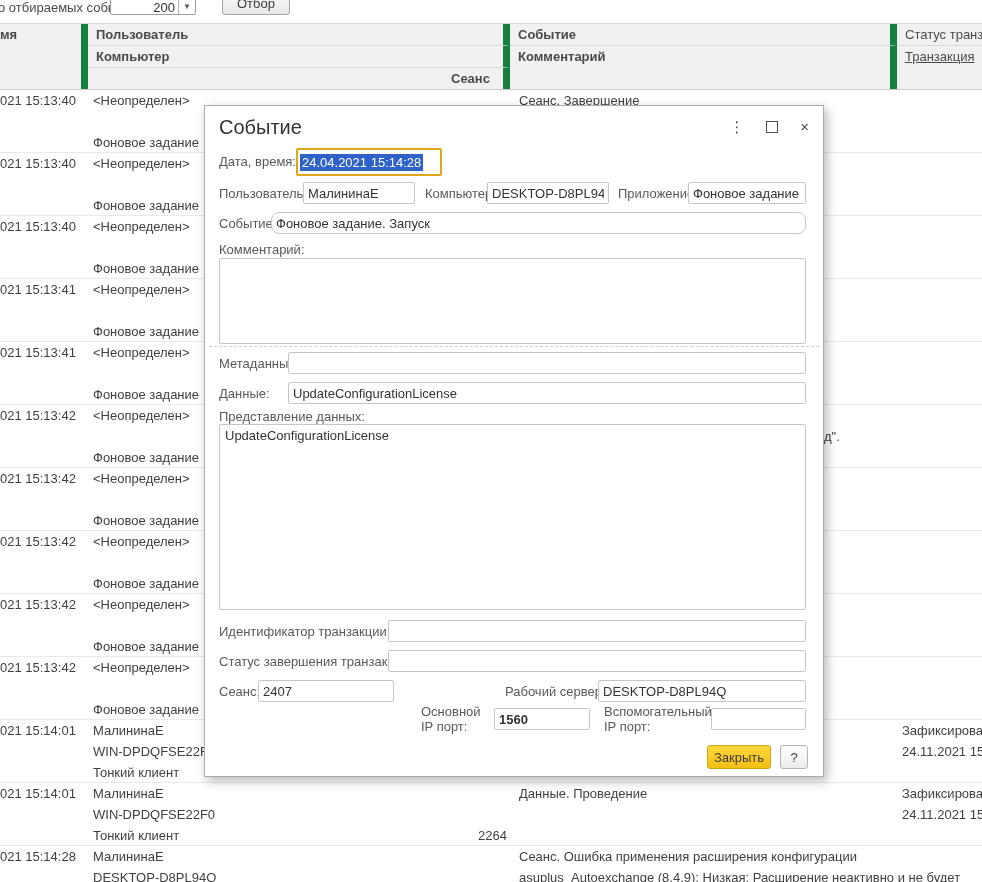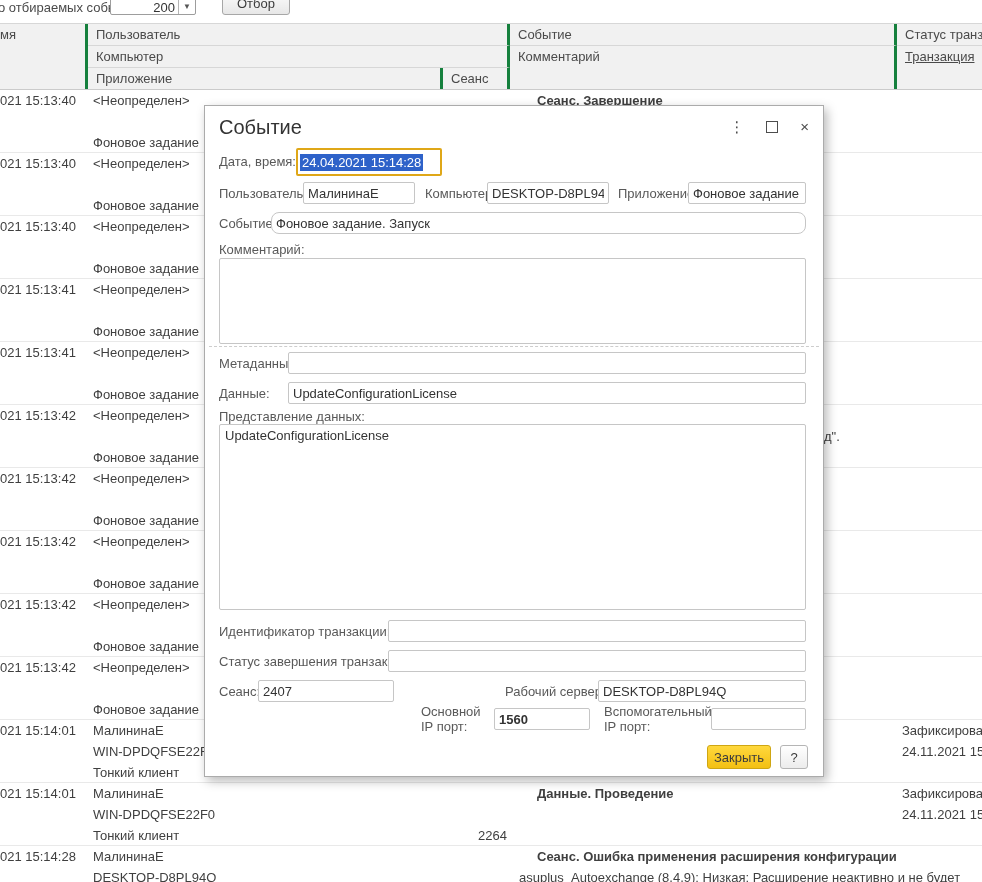--- a/index.html
+++ b/index.html
@@ -14,40 +14,40 @@
   .count-spin{position:absolute;right:0;top:0;bottom:0;width:17px;border-left:1px solid #b5b5b5;
               display:flex;align-items:flex-end;justify-content:center;color:#555;font-size:8px;padding-bottom:3px;box-sizing:border-box;}
   .filter-btn{position:absolute;left:222px;top:-10px;width:68px;height:25px;box-sizing:border-box;
               border:1px solid #a7a7a7;border-radius:3px;background:linear-gradient(#fdfdfd,#e7e7e7);
               font-size:13px;color:#3c3c3c;display:flex;align-items:flex-end;justify-content:center;padding-bottom:3px;}
   
   .thead{position:absolute;left:0;top:23px;width:982px;height:67px;background:#f1f1f1;
          border-top:1px solid #d7d7d7;border-bottom:1px solid #cbcbcb;box-sizing:border-box;}
   .hd{position:absolute;box-sizing:border-box;font-size:13px;color:#4a4a4a;
       padding:3px 0 0 8px;white-space:nowrap;overflow:hidden;}
-  .bd-r{border-right:3px solid #15803d;} .bd-b{border-bottom:1px solid #d7d7d7;}
+  .bd-r{border-right:7px solid #15803d;font-weight:bold;} .bd-b{border-bottom:1px solid #d7d7d7;}
   .hd-time{left:0;top:0;width:88px;height:65px;padding-left:0;}
   .hd-user{left:88px;top:0;width:422px;height:22px;}
   .hd-computer{left:88px;top:22px;width:422px;height:22px;}
   .hd-app{left:88px;top:44px;width:355px;height:21px;}
   .hd-session{left:443px;top:44px;width:67px;height:21px;}
   .hd-event{left:510px;top:0;width:387px;height:22px;}
   .hd-comment{left:510px;top:22px;width:387px;height:43px;}
   .hd-status{left:897px;top:0;width:85px;height:22px;}
   .hd-trans{left:897px;top:22px;width:85px;height:43px;text-decoration:underline;}
   
   .rows{position:absolute;left:0;top:90px;width:982px;height:792px;overflow:hidden;}
   .row{position:relative;width:982px;height:63px;border-bottom:1px solid #e9e9e9;box-sizing:border-box;}
   .row span{position:absolute;font-size:13px;white-space:nowrap;color:#3f3f3f;}
   .c-time{left:0;top:3px;}
   .c-user{left:93px;top:3px;}
   .c-computer{left:93px;top:24px;}
   .c-app{left:93px;top:45px;}
   .c-session{left:443px;top:45px;width:64px;text-align:right;}
-  .c-event{left:537px;top:3px;font-weight:bold;}
+  .c-event{left:519px;top:3px;}
   .c-comment{left:519px;top:24px;}
   .c-status{left:902px;top:3px;}
   .c-trans{left:902px;top:24px;}
   
   .dialog{position:absolute;left:204px;top:105px;width:618px;height:670px;background:#fff;
           border:1px solid #ababab;box-shadow:3px 4px 10px rgba(0,0,0,.28);box-sizing:content-box;z-index:10;}
   .dlg-title{position:absolute;left:14px;top:10px;font-size:20px;color:#333;}
   .dlg-icons{position:absolute;right:14px;top:13px;display:flex;align-items:center;gap:22px;}
   .dlg-icons .ic{color:#4d4d4d;font-size:15px;cursor:default;line-height:1;}
   .ic-max{width:12px;height:12px;border:1.5px solid #4d4d4d;box-sizing:border-box;}
@@ -79,21 +79,20 @@
       <span class="count-value">200</span>
       <span class="count-spin">▼</span>
     </div>
     <div class="filter-btn">Отбор</div>
   </div>
 
   <div class="thead">
     <div class="hd hd-time bd-r">мя</div>
     <div class="hd hd-user bd-r bd-b">Пользователь</div>
     <div class="hd hd-computer bd-r bd-b">Компьютер</div>
-    <div class="hd hd-app bd-r">Приложение</div>
     <div class="hd hd-session bd-r">Сеанс</div>
     <div class="hd hd-event bd-r bd-b">Событие</div>
     <div class="hd hd-comment bd-r">Комментарий</div>
     <div class="hd hd-status bd-b">Статус транза</div>
     <div class="hd hd-trans">Транзакция</div>
   </div>
 
   <div class="rows">
       <div class="row">
       <span class="c-time">021 15:13:40</span>

